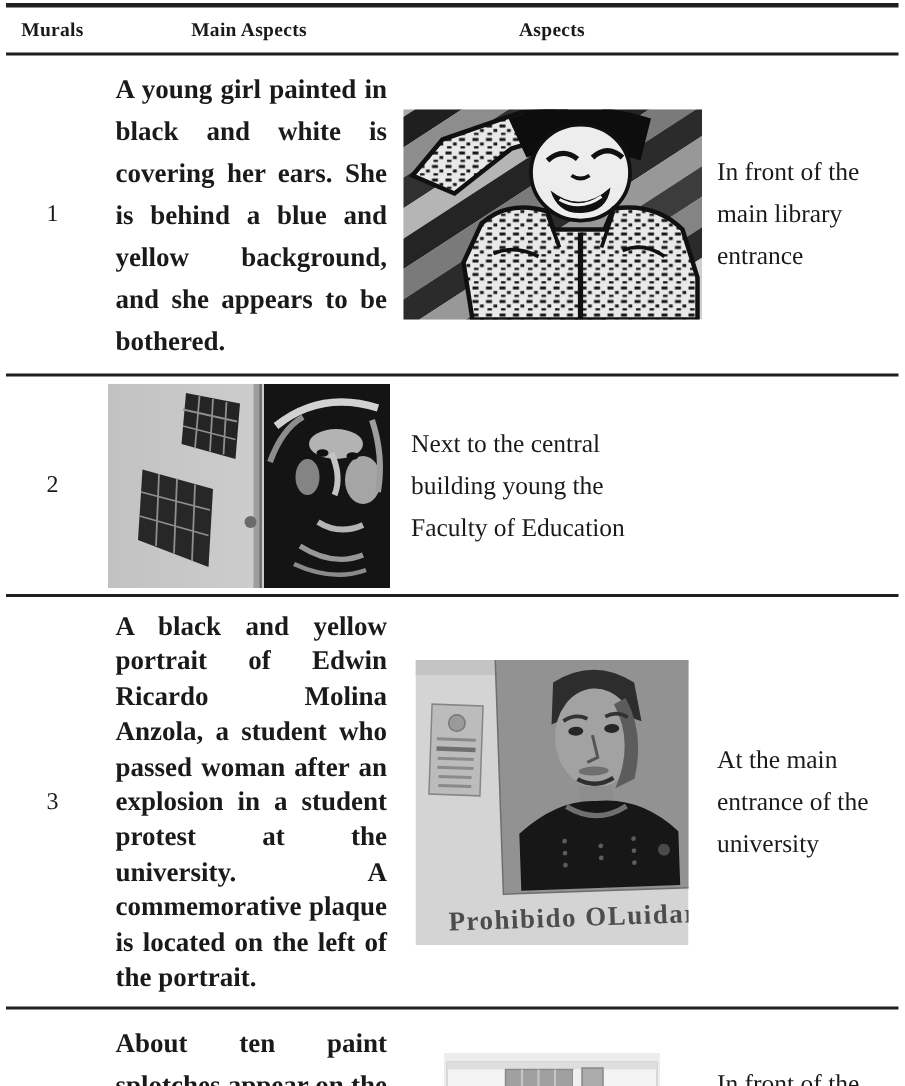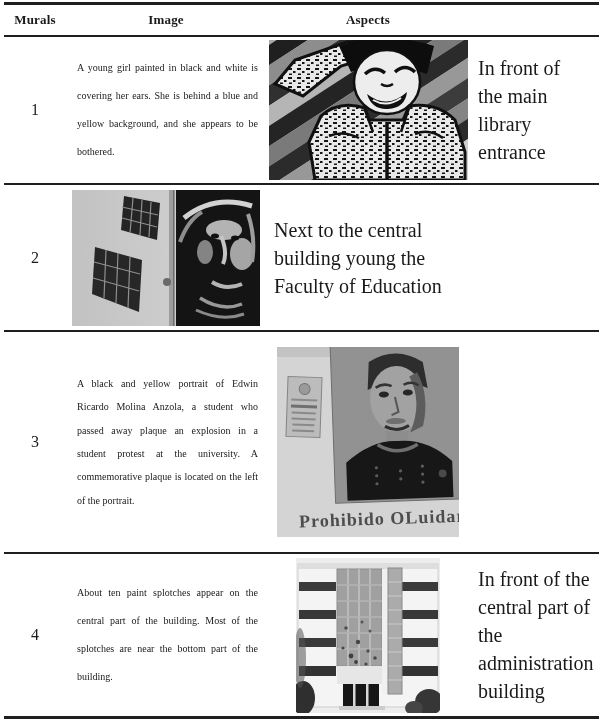--- a/index.html
+++ b/index.html
@@ -22,35 +22,35 @@
   .row{
     display:grid;grid-template-columns:62px 200px 204px 1fr;
     border-top:2px solid #1f1f1f;
   }
   .row1{min-height:146px}
   .row2{min-height:145px}
   .row3{min-height:220px}
   .row4{min-height:162px}
   .c-num{display:flex;align-items:center;justify-content:center;font-size:16px;}
   .c-asp{display:flex;align-items:center;padding:8px 8px 8px 11px;}
-  .c-asp .txt{width:100%;text-align:justify;text-justify:inter-word;font-size:10px;line-height:28px;}
+  .c-asp .txt{width:100%;text-align:justify;text-justify:inter-word;font-size:18px;line-height:28px;font-weight:bold;}
   .row3 .c-asp .txt{line-height:23.4px;}
   .c-img{display:flex;align-items:center;justify-content:center;}
-  .c-loc{display:flex;align-items:center;padding:6px 18px 6px 8px;font-size:20px;line-height:28px;}
+  .c-loc{display:flex;align-items:center;padding:6px 18px 6px 8px;font-size:17px;line-height:28px;}
   .row4 .c-loc{padding-right:26px;}
   svg{display:block;}
 </style>
 </head>
 <body>
 
 <div class="tbl">
 
   <div class="hrow">
     <div class="hcell">Murals</div>
-    <div class="hcell">Image</div>
+    <div class="hcell">Main Aspects</div>
     <div class="hcell">Aspects</div>
   </div>
 
   <div class="row row1">
     <div class="c-num">1</div>
     <div class="c-asp">
         <div class="txt">A young girl painted in black and white is covering her ears. She is behind a blue and yellow background, and she appears to be bothered.</div>
       </div>
     <div class="c-img">
       <svg width="199" height="140" viewBox="0 0 199 140">
@@ -136,21 +136,21 @@
         <path d="M124,120 q26,12 48,4" stroke="#8a8a8a" stroke-width="3" fill="none"></path>
         <path d="M176,24 q8,24 4,48" stroke="#9d9d9d" stroke-width="4" fill="none"></path>
       </svg>
     </div>
     <div class="c-loc">Next to the central building young the Faculty of Education</div>
   </div>
 
   <div class="row row3">
     <div class="c-num">3</div>
     <div class="c-asp">
-        <div class="txt">A black and yellow portrait of Edwin Ricardo Molina Anzola, a student who passed away plaque an explosion in a student protest at the university. A commemorative plaque is located on the left of the portrait.</div>
+        <div class="txt">A black and yellow portrait of Edwin Ricardo Molina Anzola, a student who passed woman after an explosion in a student protest at the university. A commemorative plaque is located on the left of the portrait.</div>
       </div>
     <div class="c-img">
       <svg width="182" height="190" viewBox="0 0 182 190">
         <rect width="182" height="190" fill="#d4d4d4"></rect>
         <rect width="182" height="10" fill="#c3c3c3"></rect>
 
         <g transform="rotate(2 27 60)">
           <rect x="10" y="30" width="34" height="60" fill="#bcbcbc" stroke="#858585" stroke-width="1"></rect>
           <circle cx="27" cy="42" r="5.5" fill="#9a9a9a" stroke="#777" stroke-width="1"></circle>
           <rect x="14" y="52" width="26" height="2" fill="#8a8a8a"></rect>
@@ -182,20 +182,21 @@
             <circle cx="122" cy="132" r="1.6" fill="#5d5d5d"></circle>
           <circle cx="144" cy="120" r="1.6" fill="#5d5d5d"></circle>
             <circle cx="144" cy="128" r="1.6" fill="#5d5d5d"></circle>
           <circle cx="144" cy="136" r="1.6" fill="#5d5d5d"></circle>
           <circle cx="164" cy="128" r="4" fill="#4a4a4a"></circle>
         </g>
 
         <text x="22" y="178" transform="rotate(-2 91 172)" font-family="Liberation Serif, DejaVu Serif, serif" font-size="18" font-weight="bold" letter-spacing="1" fill="#4d4d4d">Prohibido OLuidar</text>
       </svg>
     </div>
+    <div class="c-loc">At the main entrance of the university</div>
   </div>
 
   <div class="row row4">
     <div class="c-num">4</div>
     <div class="c-asp">
         <div class="txt">About ten paint splotches appear on the central part of the building. Most of the splotches are near the bottom part of the building.</div>
       </div>
     <div class="c-img">
       <svg width="144" height="155" viewBox="0 0 144 155">
         <rect width="144" height="155" fill="#ededed"></rect>

